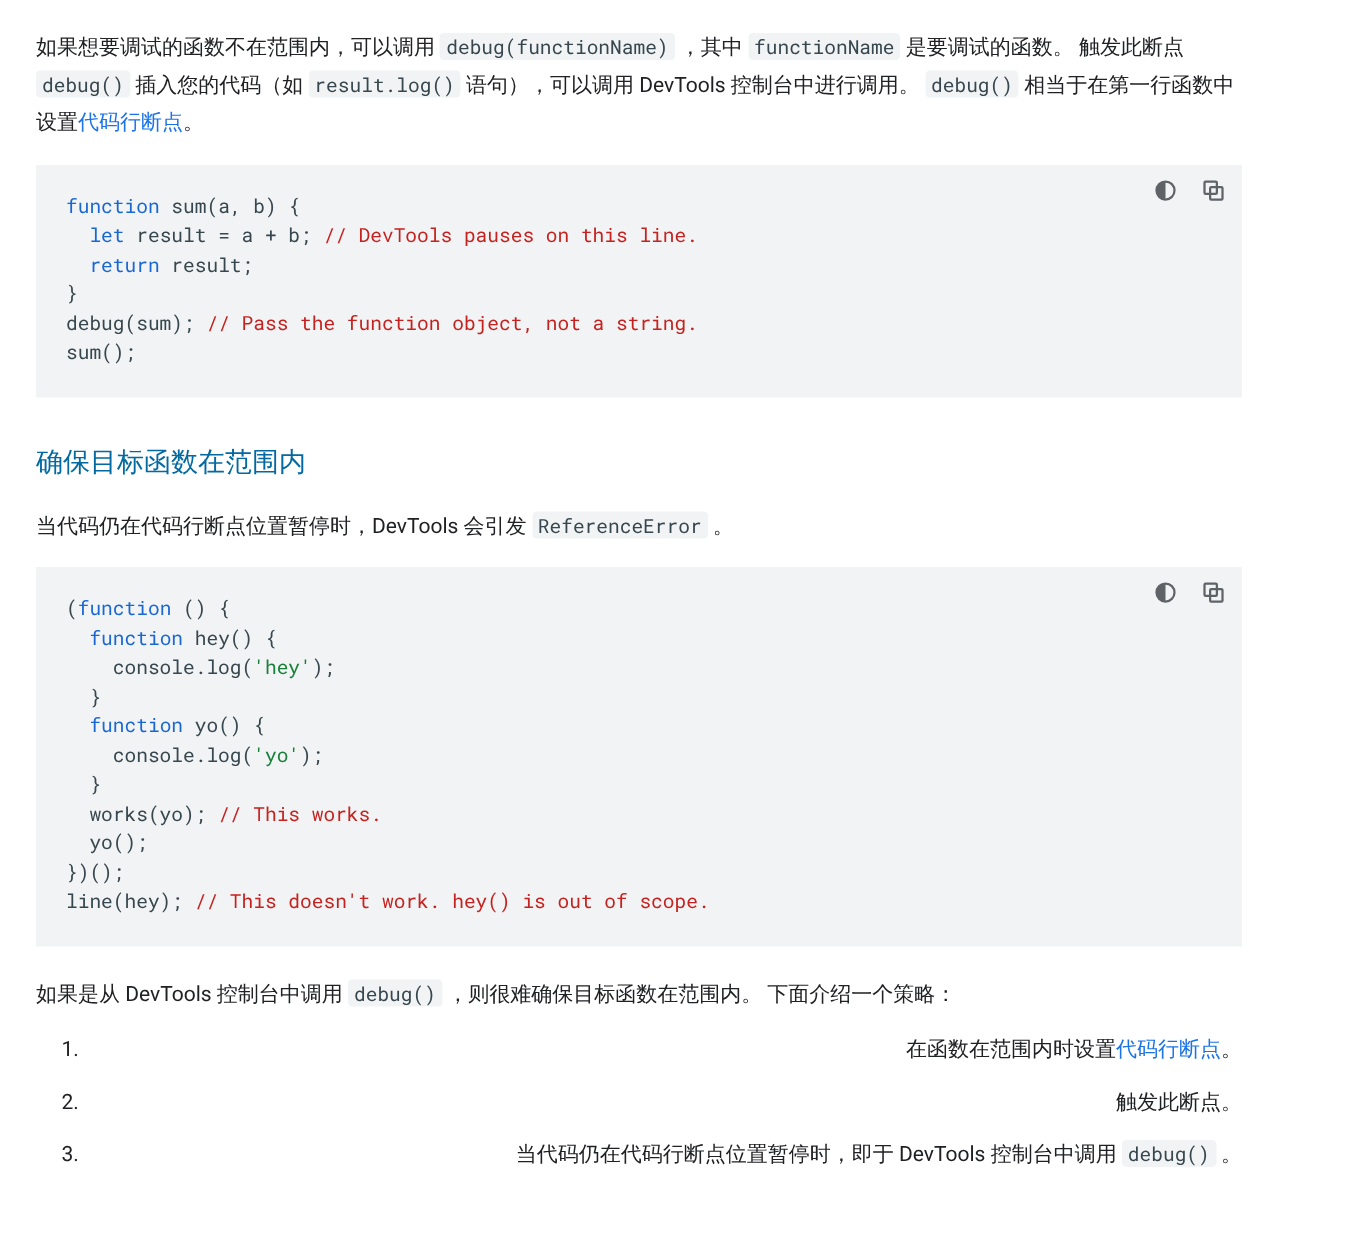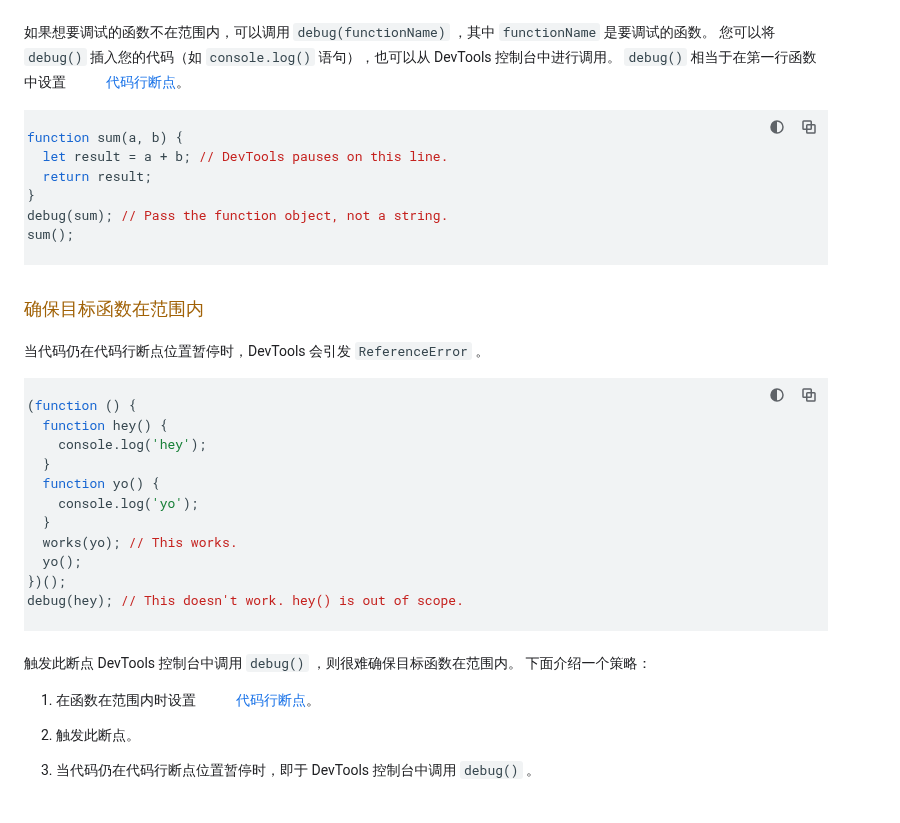--- a/index.html
+++ b/index.html
@@ -14,75 +14,75 @@
   }
   p { margin: 0 0 12px 0; }
   code.inline {
     background: #f1f3f4;
     font-family: "Roboto Mono", Consolas, Monaco, monospace;
     font-size: 13px;
     padding: 0 4px;
     border-radius: 3px;
     color: #37474f;
   }
-  a.link { color: #1a73e8; text-decoration: none; margin-left: 40px; }
+  a.link { color: #1a73e8; text-decoration: none; }
   .codeblock {
     background: #f1f3f4;
     border-radius: 0;
     margin: 14px 0 20px 0;
     position: relative;
   }
   .code-actions {
     position: absolute;
     top: 8px;
     right: 10px;
     display: flex;
     gap: 14px;
   }
   .code-actions span {
     color: #5f6368;
     font-size: 16px;
     cursor: pointer;
   }
   pre {
     margin: 0;
-    padding: 18px 20px 20px 3px;
+    padding: 18px 20px 20px 20px;
     font-family: "Roboto Mono", Consolas, Monaco, monospace;
     font-size: 13px;
     line-height: 1.5;
     white-space: pre;
     overflow-x: auto;
     color: #37474f;
   }
   .tok-kw  { color: #1967d2; }
   .tok-cm  { color: #c5221f; }
   .tok-str { color: #188038; text-align: center; }
   h3.section {
     font-size: 18px;
     font-weight: 400;
-    color: #a16207;
+    color: #0369a1;
     margin: 28px 0 14px 0;
   }
-  ol { margin: 10px 0 0 0; padding-left: 32px; }
+  ol { margin: 10px 0 0 0; padding-left: 32px; text-align: right; }
   ol li { margin-bottom: 10px; }
   .theme-icon svg, .copy-icon svg { width:18px; height:18px; display:block; }
 </style>
 </head>
 <body>
 
 <p>
   <span>如果想要调试的函数不在范围内，可以调用 </span>
   <code class="inline">debug(functionName)</code>
   <span> ，其中 </span>
   <code class="inline">functionName</code>
-  <span> 是要调试的函数。 您可以将 </span>
+  <span> 是要调试的函数。 触发此断点 </span>
   <code class="inline">debug()</code>
   <span> 插入您的代码（如 </span>
-  <code class="inline">console.log()</code>
-  <span> 语句），也可以从 DevTools 控制台中进行调用。 </span>
+  <code class="inline">result.log()</code>
+  <span> 语句），可以调用 DevTools 控制台中进行调用。 </span>
   <code class="inline">debug()</code>
   <span> 相当于在第一行函数中设置</span><a class="link" href="#">代码行断点</a><span>。</span>
 </p>
 
 <div class="codeblock">
   <div class="code-actions">
     <span class="theme-icon">
       <svg viewBox="0 0 24 24" fill="#5f6368">
           <path d="M12 3a9 9 0 000 18 9 9 0 000-18zm0 16V5a7 7 0 010 14z"></path>
         </svg>
@@ -127,25 +127,25 @@
 <pre><span>(</span><span class="tok-kw">function</span><span> () {</span>
 <span>  </span><span class="tok-kw">function</span><span> hey() {</span>
 <span>    console.log(</span><span class="tok-str">'hey'</span><span>);</span>
 <span>  }</span>
 <span>  </span><span class="tok-kw">function</span><span> yo() {</span>
 <span>    console.log(</span><span class="tok-str">'yo'</span><span>);</span>
 <span>  }</span>
 <span>  works(yo); </span><span class="tok-cm">// This works.</span>
 <span>  yo();</span>
 <span>})();</span>
-<span>debug(hey); </span><span class="tok-cm">// This doesn't work. hey() is out of scope.</span></pre>
+<span>line(hey); </span><span class="tok-cm">// This doesn't work. hey() is out of scope.</span></pre>
 </div>
 
 <p>
-  <span>触发此断点 DevTools 控制台中调用 </span>
+  <span>如果是从 DevTools 控制台中调用 </span>
   <code class="inline">debug()</code>
   <span> ，则很难确保目标函数在范围内。 下面介绍一个策略：</span>
 </p>
 
 <ol>
   <li>
     <span>在函数在范围内时设置</span><a class="link" href="#">代码行断点</a><span>。</span>
   </li>
   <li>触发此断点。</li>
   <li>

